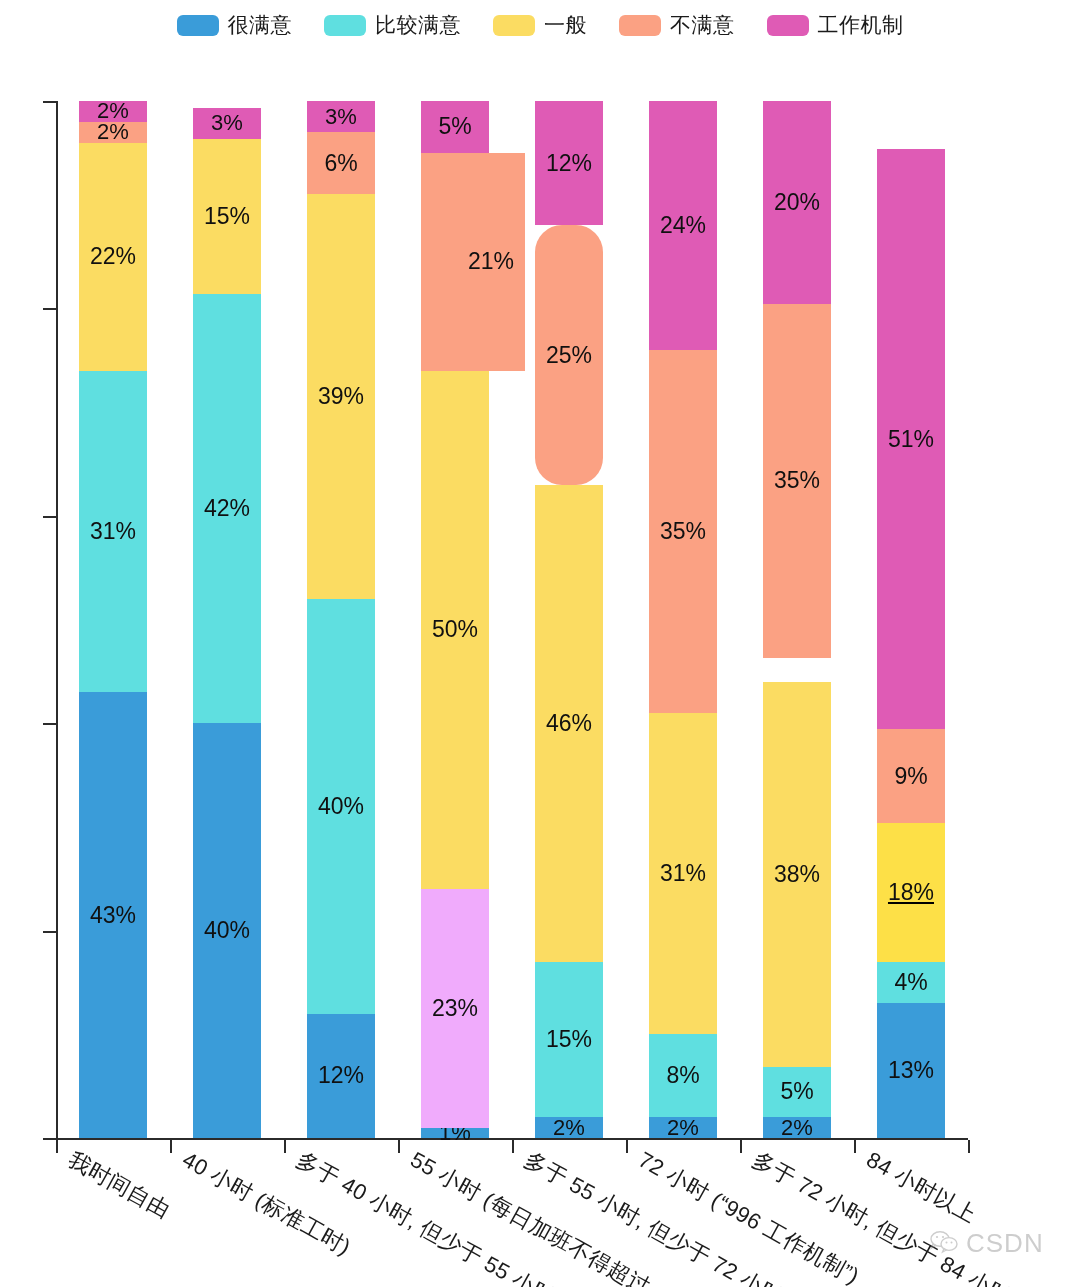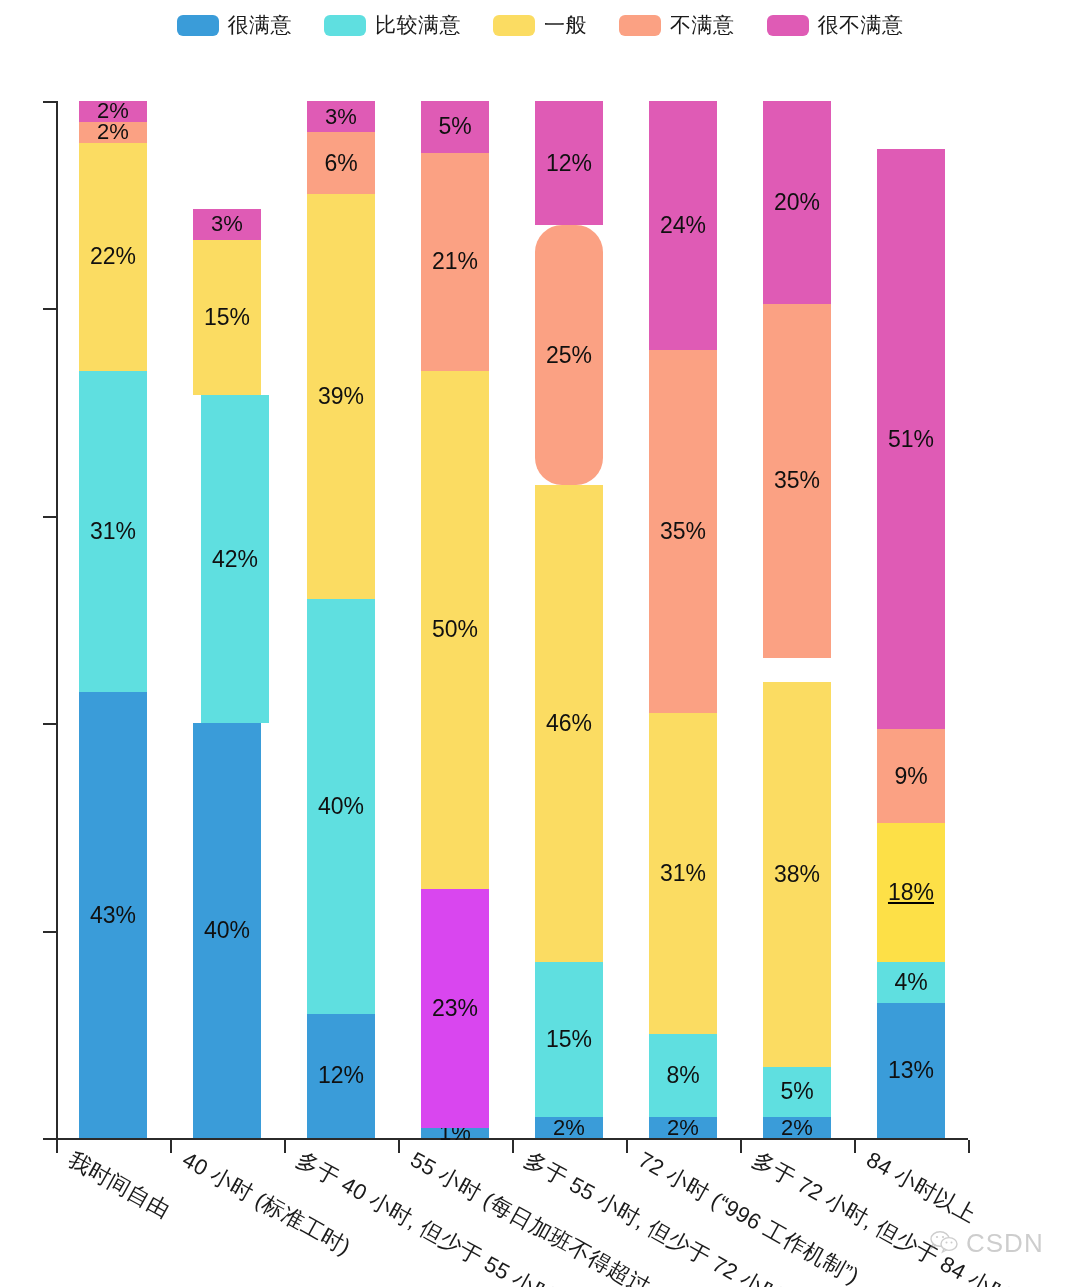--- a/index.html
+++ b/index.html
@@ -95,21 +95,21 @@
       <div class="legend-item">
         <div class="legend-swatch" style="background: rgb(251, 220, 98);"></div>
         <span class="legend-label">一般</span>
       </div>
       <div class="legend-item">
         <div class="legend-swatch" style="background: rgb(251, 161, 131);"></div>
         <span class="legend-label">不满意</span>
       </div>
       <div class="legend-item">
         <div class="legend-swatch" style="background: rgb(223, 91, 181);"></div>
-        <span class="legend-label">很不满意</span>
+        <span class="legend-label">工作机制</span>
       </div>
     </div>
 
   <div class="plot">
     <div class="axis-left"></div>
     <div class="axis-bottom"></div>
     <div class="ticks-y">
         <div class="ytick" style="top: 0px;"></div>
         <div class="ytick" style="top: 207.4px;"></div>
         <div class="ytick" style="top: 414.8px;"></div>
@@ -143,21 +143,21 @@
             <span class="seg-label">2%</span>
           </div>
           <div class="seg tiny" style="background: rgb(223, 91, 181); height: 20.74px;">
             <span class="seg-label">2%</span>
           </div>
         </div>
         <div class="bar" title="40 小时 (标准工时)" style="left: 137px; width: 68px;">
           <div class="seg" style="background: rgb(58, 156, 217); height: 414.8px;">
             <span class="seg-label">40%</span>
           </div>
-          <div class="seg" style="background: rgb(95, 223, 224); height: 328px; margin-left: 8px;">
+          <div class="seg" style="background: rgb(95, 223, 224); height: 429px;">
             <span class="seg-label">42%</span>
           </div>
           <div class="seg" style="background: rgb(251, 220, 98); height: 155.55px;">
             <span class="seg-label">15%</span>
           </div>
           <div class="seg tiny" style="background: rgb(223, 91, 181); height: 31.11px;">
             <span class="seg-label">3%</span>
           </div>
         </div>
         <div class="bar" title="多于 40 小时, 但少于 55 小时" style="left: 251px; width: 68px;">
@@ -174,27 +174,27 @@
             <span class="seg-label">6%</span>
           </div>
           <div class="seg tiny" style="background: rgb(223, 91, 181); height: 31.11px;">
             <span class="seg-label">3%</span>
           </div>
         </div>
         <div class="bar" title="55 小时 (每日加班不得超过 3 小时)" style="left: 365px; width: 68px;">
           <div class="seg tiny" style="background: rgb(58, 156, 217); height: 10.37px;">
             <span class="seg-label">1%</span>
           </div>
-          <div class="seg" style="background: #d946ef; height: 238.51px;">
+          <div class="seg" style="background: #f0abfc; height: 238.51px;">
             <span class="seg-label">23%</span>
           </div>
           <div class="seg" style="background: rgb(251, 220, 98); height: 518.5px;">
             <span class="seg-label">50%</span>
           </div>
-          <div class="seg" style="background: rgb(251, 161, 131); height: 217.77px;">
+          <div class="seg" style="background: rgb(251, 161, 131); height: 217.77px; padding-left: 36px;">
             <span class="seg-label">21%</span>
           </div>
           <div class="seg" style="background: rgb(223, 91, 181); height: 51.85px;">
             <span class="seg-label">5%</span>
           </div>
         </div>
         <div class="bar" title="多于 55 小时, 但少于 72 小时" style="left: 479px; width: 68px;">
           <div class="seg tiny" style="background: rgb(58, 156, 217); height: 20.74px;">
             <span class="seg-label">2%</span>
           </div>

